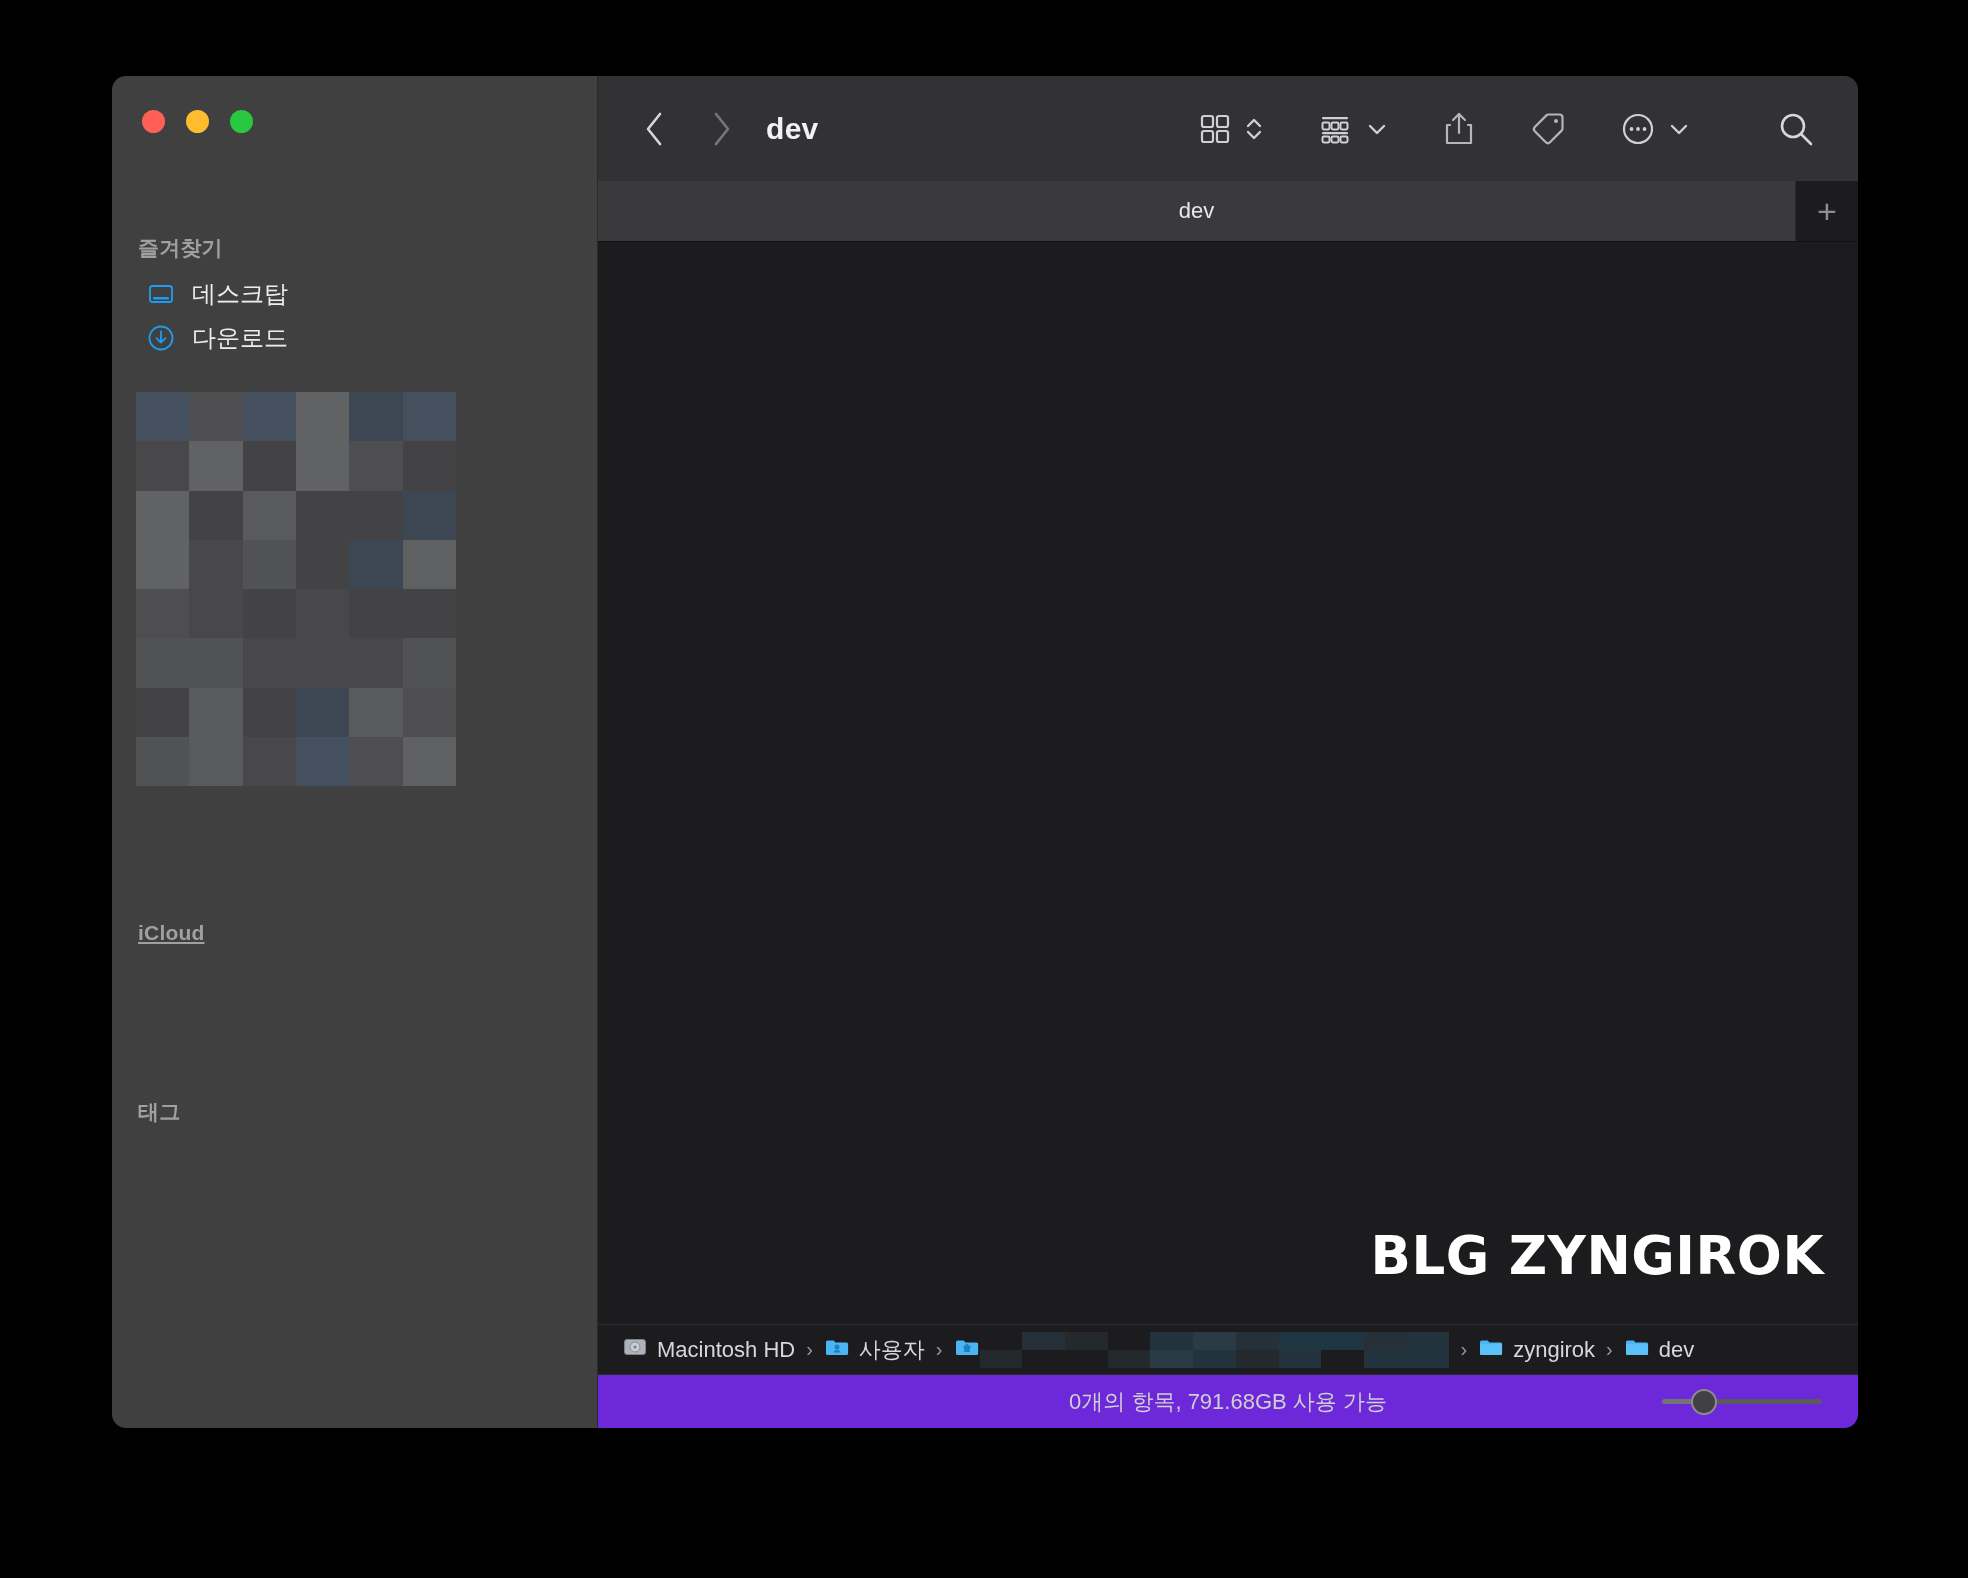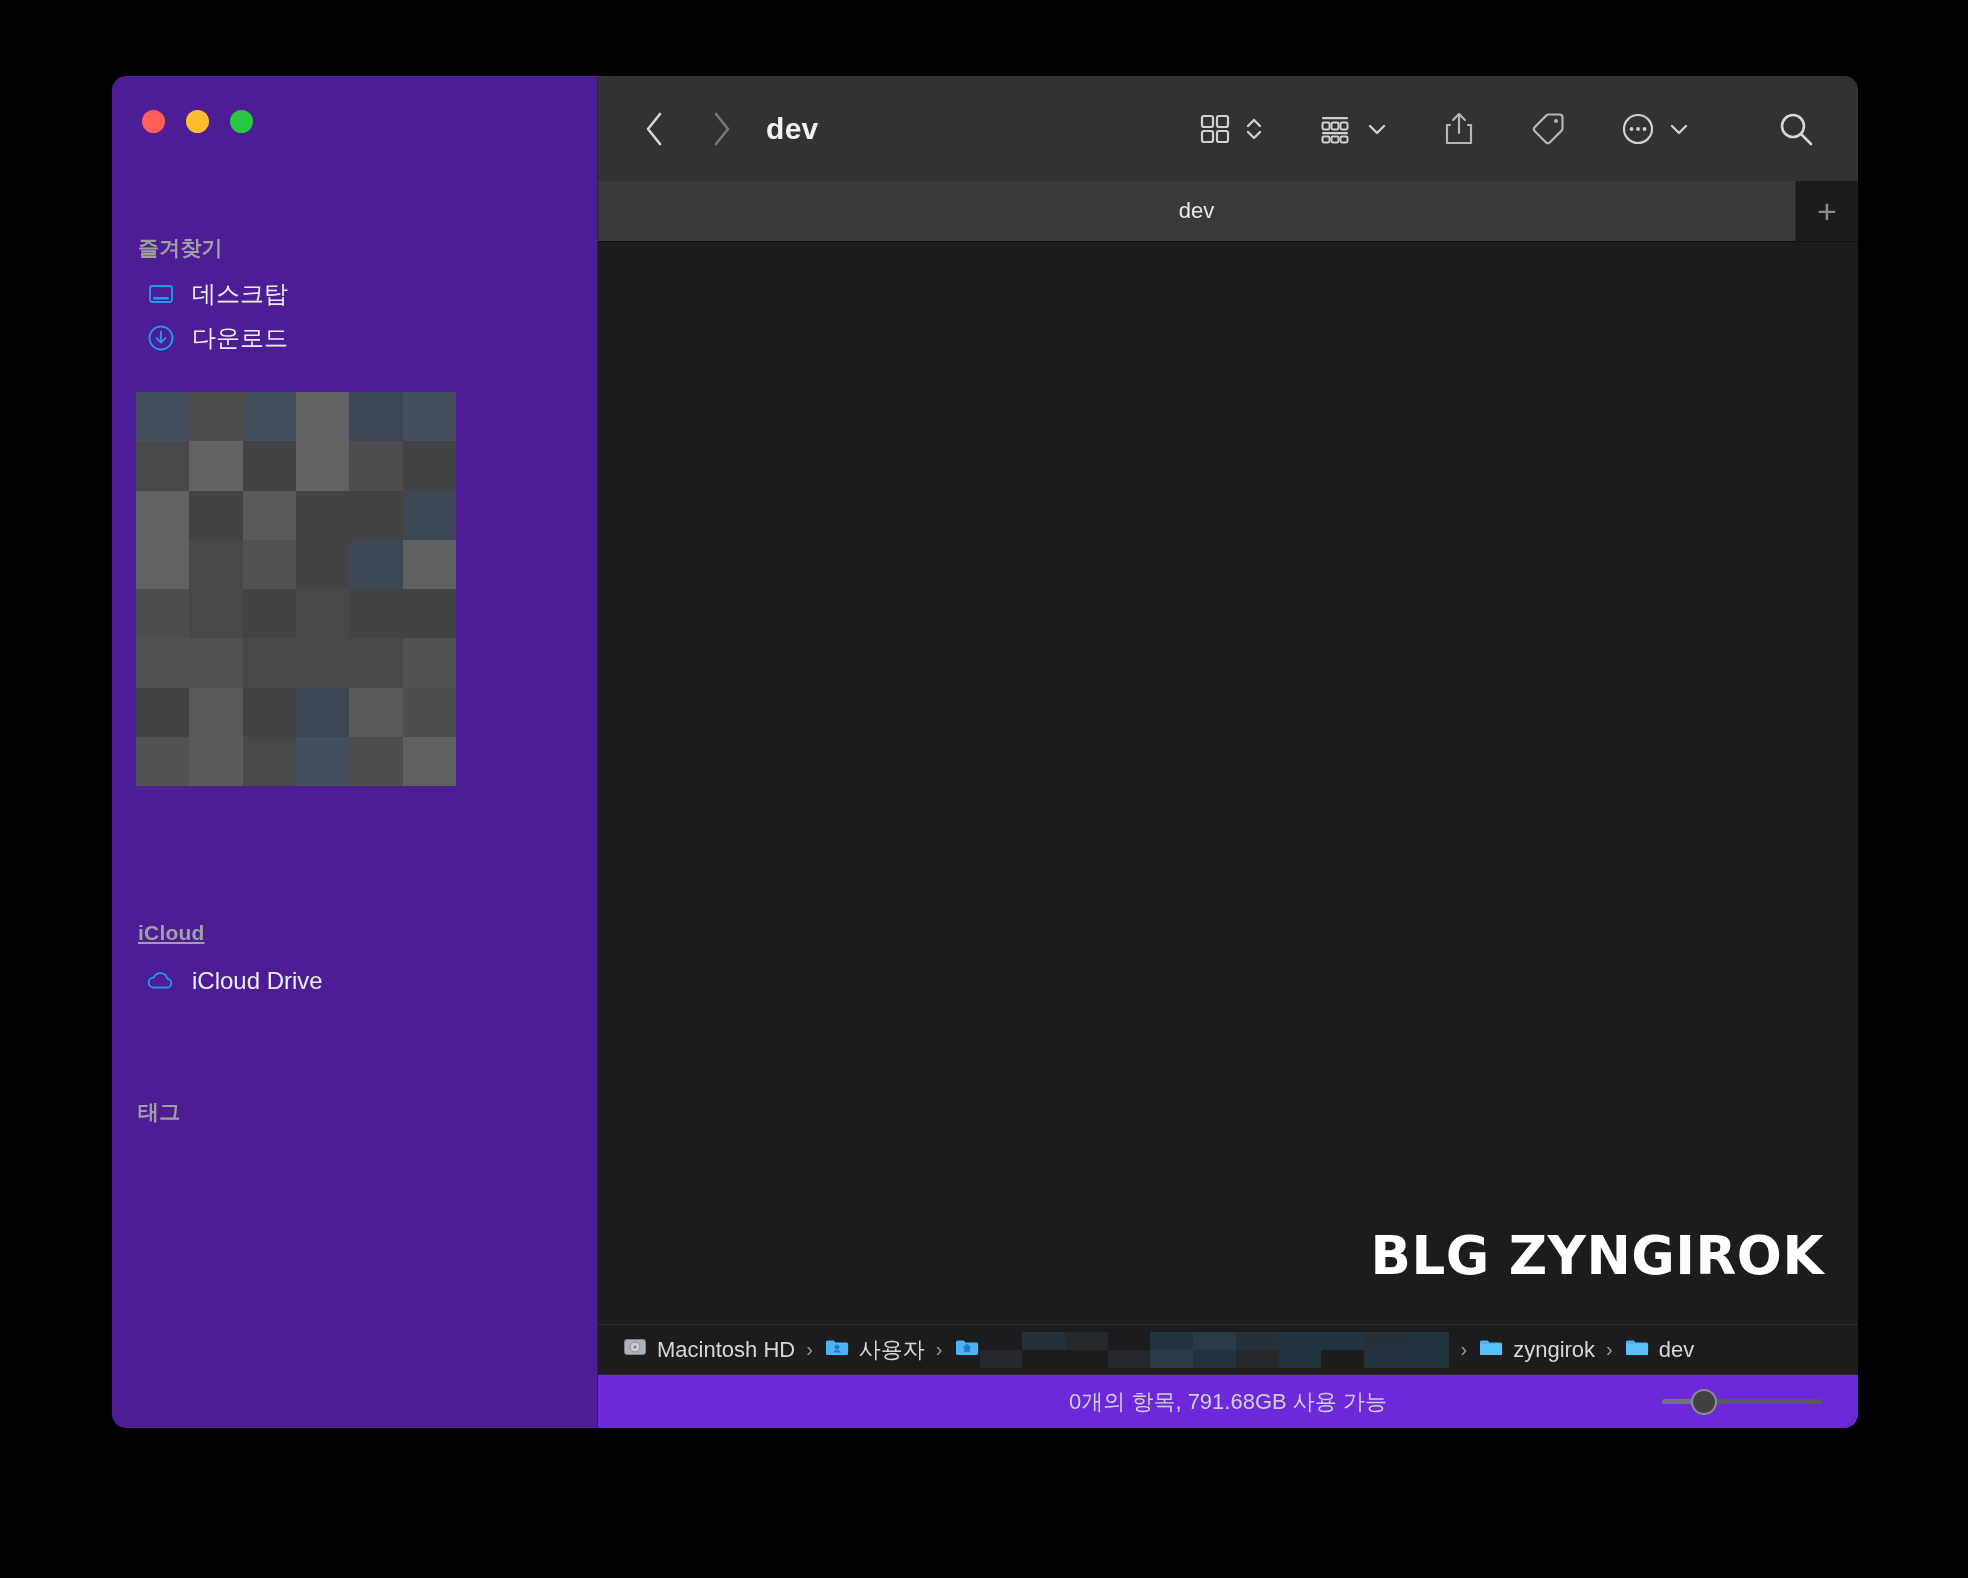--- a/index.html
+++ b/index.html
@@ -18,21 +18,21 @@
     border-radius: 14px;
     overflow: hidden;
     display: flex;
     box-shadow: 0 14px 50px rgba(0,0,0,.75);
   }
 
   
   #sidebar {
     width: 486px;
     height: 100%;
-    background: #4c1d95;
+    background: #404040;
     position: relative;
     flex: 0 0 486px;
     border-right: 1px solid #2a2a2c;
   }
   .traffic-lights {
     position: absolute;
     left: 30px; top: 34px;
     display: flex; gap: 21px;
   }
   .light { width: 23px; height: 23px; border-radius: 50%; }
@@ -331,28 +331,20 @@
         <div style="background: rgb(88, 90, 92);"></div>
         <div style="background: rgb(72, 72, 74);"></div>
         <div style="background: rgb(68, 80, 94);"></div>
         <div style="background: rgb(78, 78, 80);"></div>
         <div style="background: rgb(94, 96, 98);"></div>
       </div>
 
     <div class="sb-section" id="icloud-section">iCloud</div>
 
     <div id="icloud-list">
-      <div class="sb-item">
-        <span class="sb-ico">
-          <svg width="30" height="26" viewBox="0 0 30 26">
-            <path d="M7.5 19.5a5 5 0 0 1 .4-10 7 7 0 0 1 13.3 1.2 4.4 4.4 0 0 1-.7 8.8z" fill="none" stroke="#1f9cf0" stroke-width="1.8" stroke-linejoin="round"></path>
-          </svg>
-        </span>
-        <span>iCloud Drive</span>
-      </div>
 
     </div>
 
     <div class="sb-section" id="tags-section">태그</div>
   </aside>
 
   <section id="right-pane">
 
     <div id="toolbar">
 

